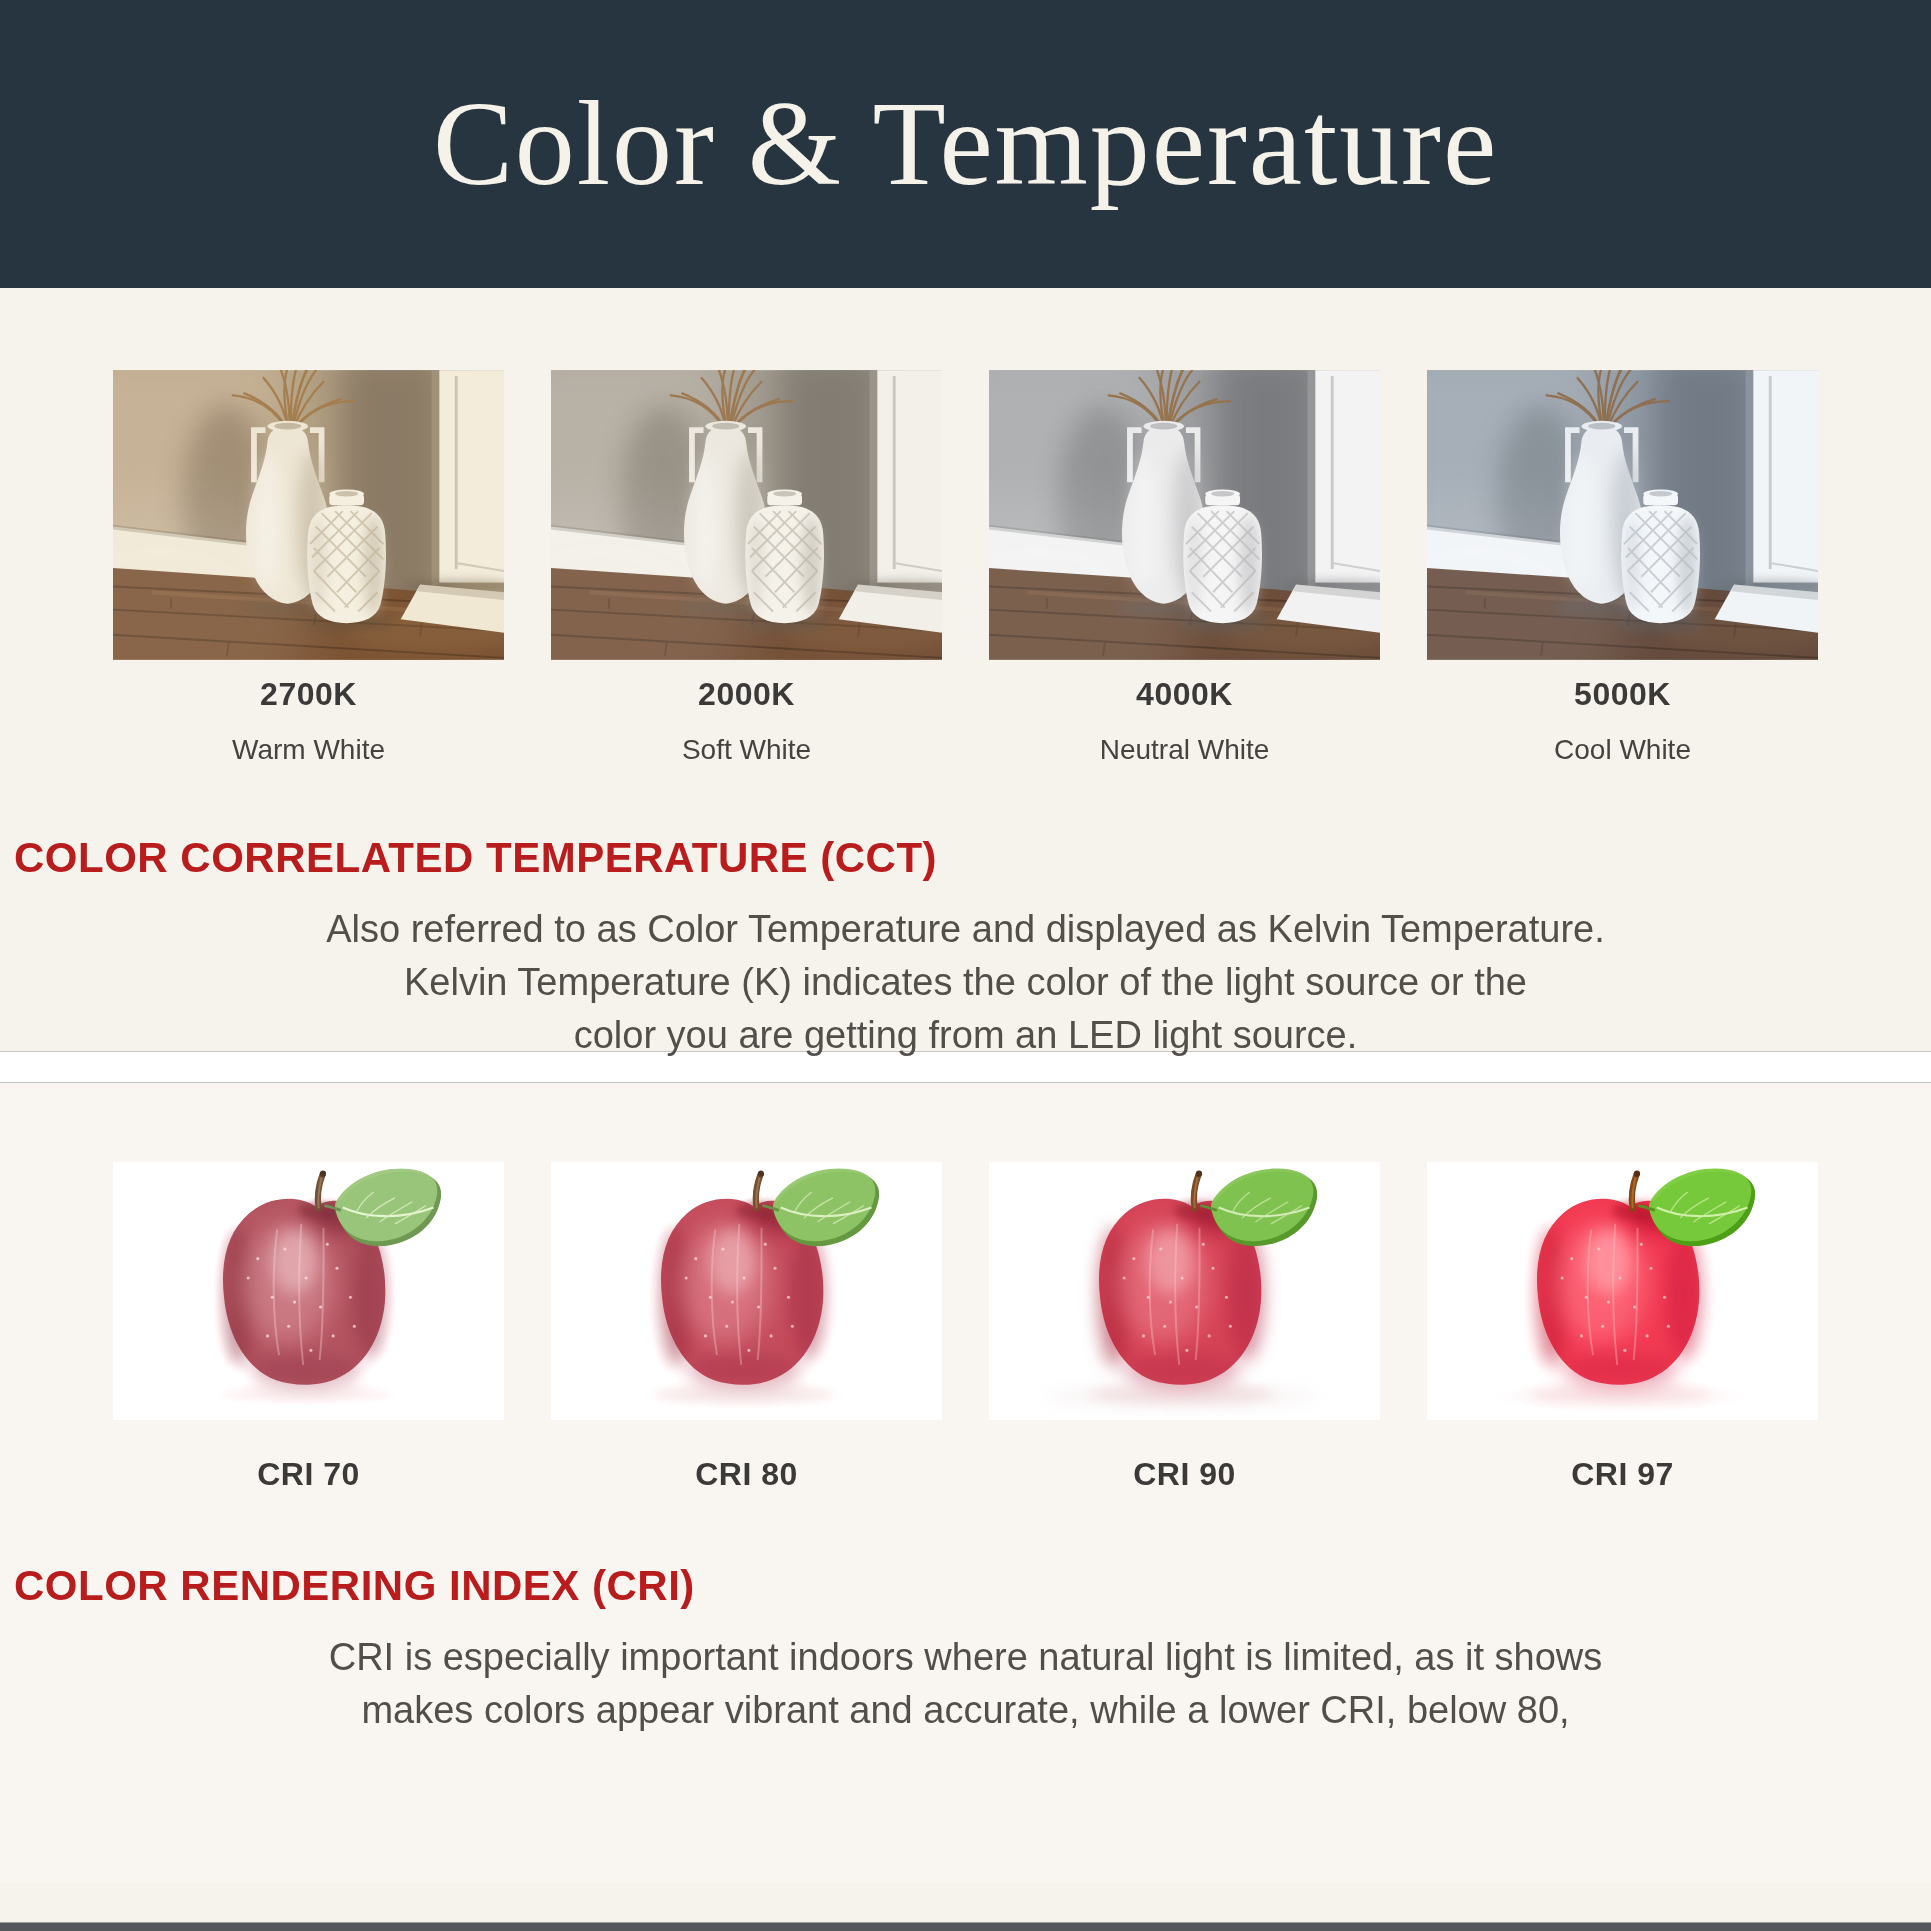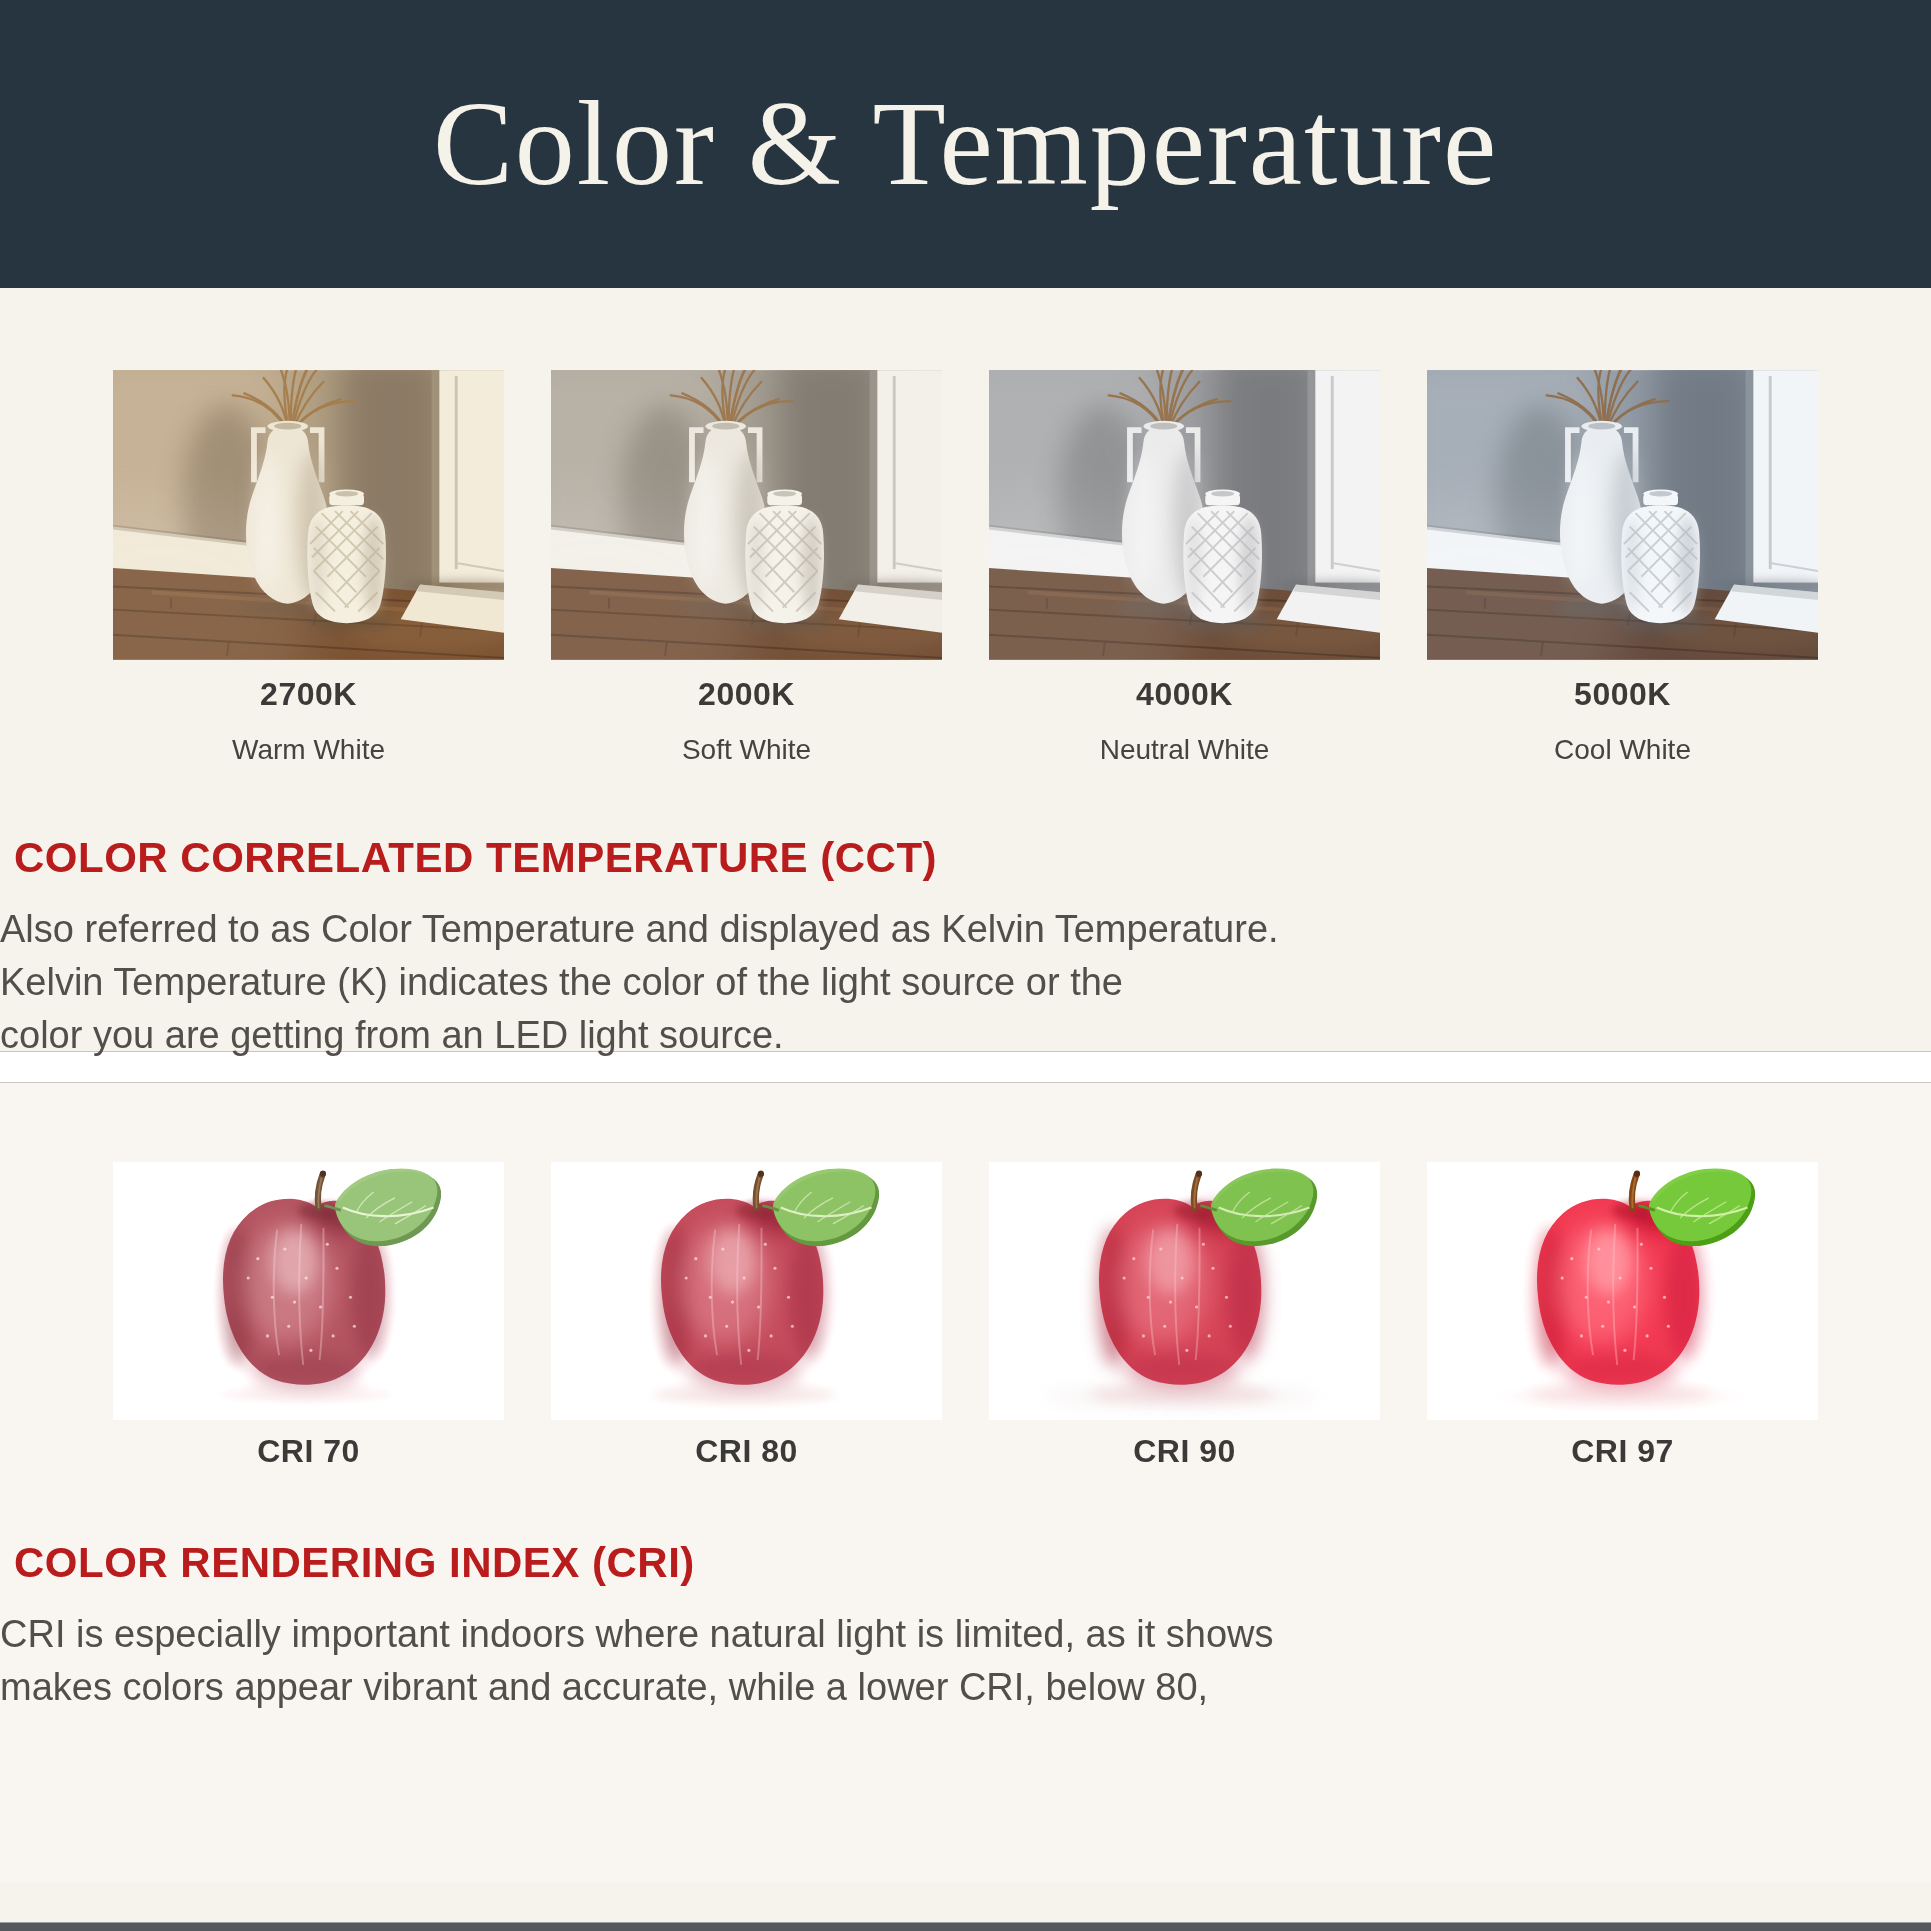--- a/index.html
+++ b/index.html
@@ -26,27 +26,27 @@
   .col{width:391px;text-align:center;}
   figure{margin:0;}
   .photo{width:391px;overflow:hidden;}
   .vase-photo{height:290px;}
   .apple-photo{height:258px;background:#ffffff;}
   .photo svg{display:block;width:100%;height:100%;}
 
   .klabel{margin-top:15.4px;font-size:32px;font-weight:bold;color:#3b3a38;
           line-height:39px;letter-spacing:0.5px;}
   .ksub{margin-top:19px;font-size:28px;color:#454340;line-height:33px;}
-  .cri-label{margin-top:12px;font-size:32px;font-weight:bold;color:#3b3a38;
+  .cri-label{margin-top:35px;font-size:32px;font-weight:bold;color:#3b3a38;
              line-height:39px;letter-spacing:0.5px;}
 
   
   .heading{margin:68px 0 0 14px;text-align:left;font-size:42px;font-weight:bold;
            color:#b91c1c;letter-spacing:0.5px;line-height:48px;}
-  .bodytext{margin-top:21px;text-align:left;}
+  .bodytext{margin-top:21px;text-align:center;}
   .bline{font-size:38px;color:#524e49;line-height:53px;white-space:nowrap;}
 
   
   .t2700{--wallL:#c6b296;--wallM:#b2a083;--wallD:#857460;--base:#f1e8d4;
          --floor:#7c5434;--floorD:#553821;--floorL:#a87e50;--door:#f3ecda;
          --doorE:#a1937a;--vase:#eee6d4;--vaseSh:#b9ac94;--vase2:#f5efe0;
          --vasePat:#cfc5ad;--grass:#a57d4d;--shC:#60503c;}
   .t3000{--wallL:#b8b1a6;--wallM:#a59e93;--wallD:#7d776d;--base:#f2efe8;
          --floor:#755138;--floorD:#503625;--floorL:#9f7852;--door:#f3f0ea;
          --doorE:#9c968c;--vase:#ece8df;--vaseSh:#b7b1a5;--vase2:#f5f2ea;

